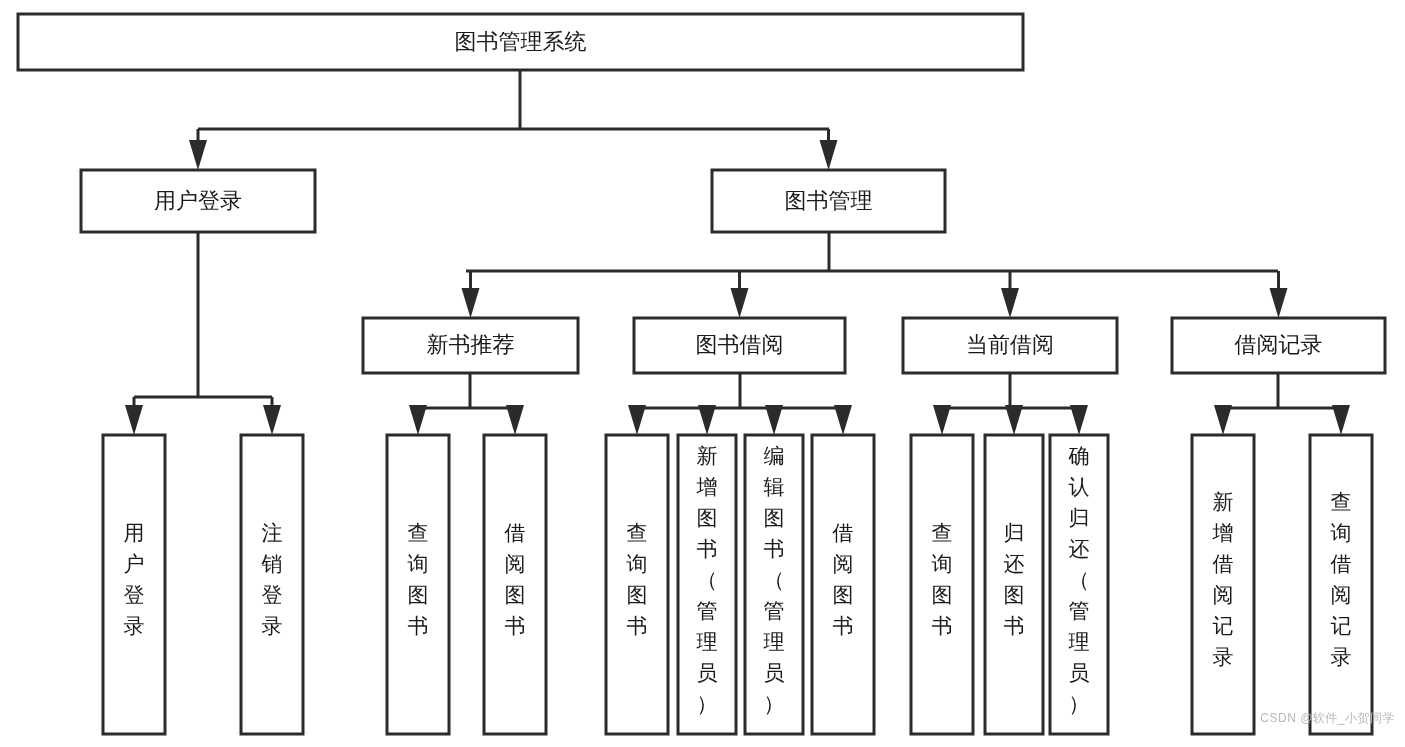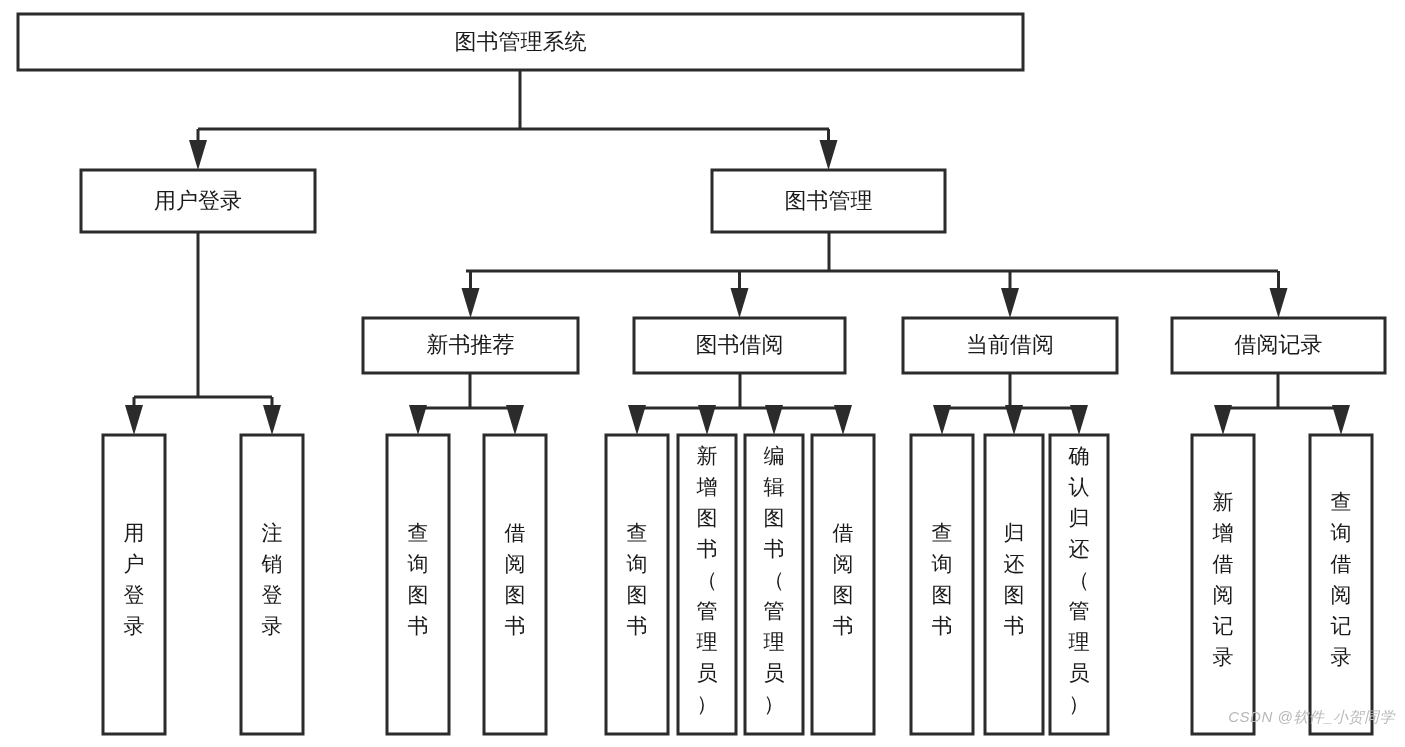--- a/index.html
+++ b/index.html
@@ -53,26 +53,25 @@
     fill: #1a1a1a;
     font-family: "Liberation Sans", "DejaVu Sans", sans-serif;
     font-size: 21px;
     text-anchor: middle;
   }
   .watermark {
     position: absolute;
     right: 10px;
     bottom: 4px;
     font-family: "Liberation Sans", "DejaVu Sans", sans-serif;
-    font-size: 15px;
+    font-size: 12px;
     color: #b8b8b8;
     white-space: nowrap;
     letter-spacing: 0.5px;
     user-select: none;
-    font-style: italic;
   }
 </style>
 </head>
 <body>
 
 <div id="diagram-root">
   <svg class="flow" viewBox="0 0 1405 747" xmlns="http://www.w3.org/2000/svg">
     <g id="edge-layer">
         <line x1="520" y1="70" x2="520" y2="129" class="edge-line"></line>
         <line x1="198" y1="129" x2="829" y2="129" class="edge-line"></line>

